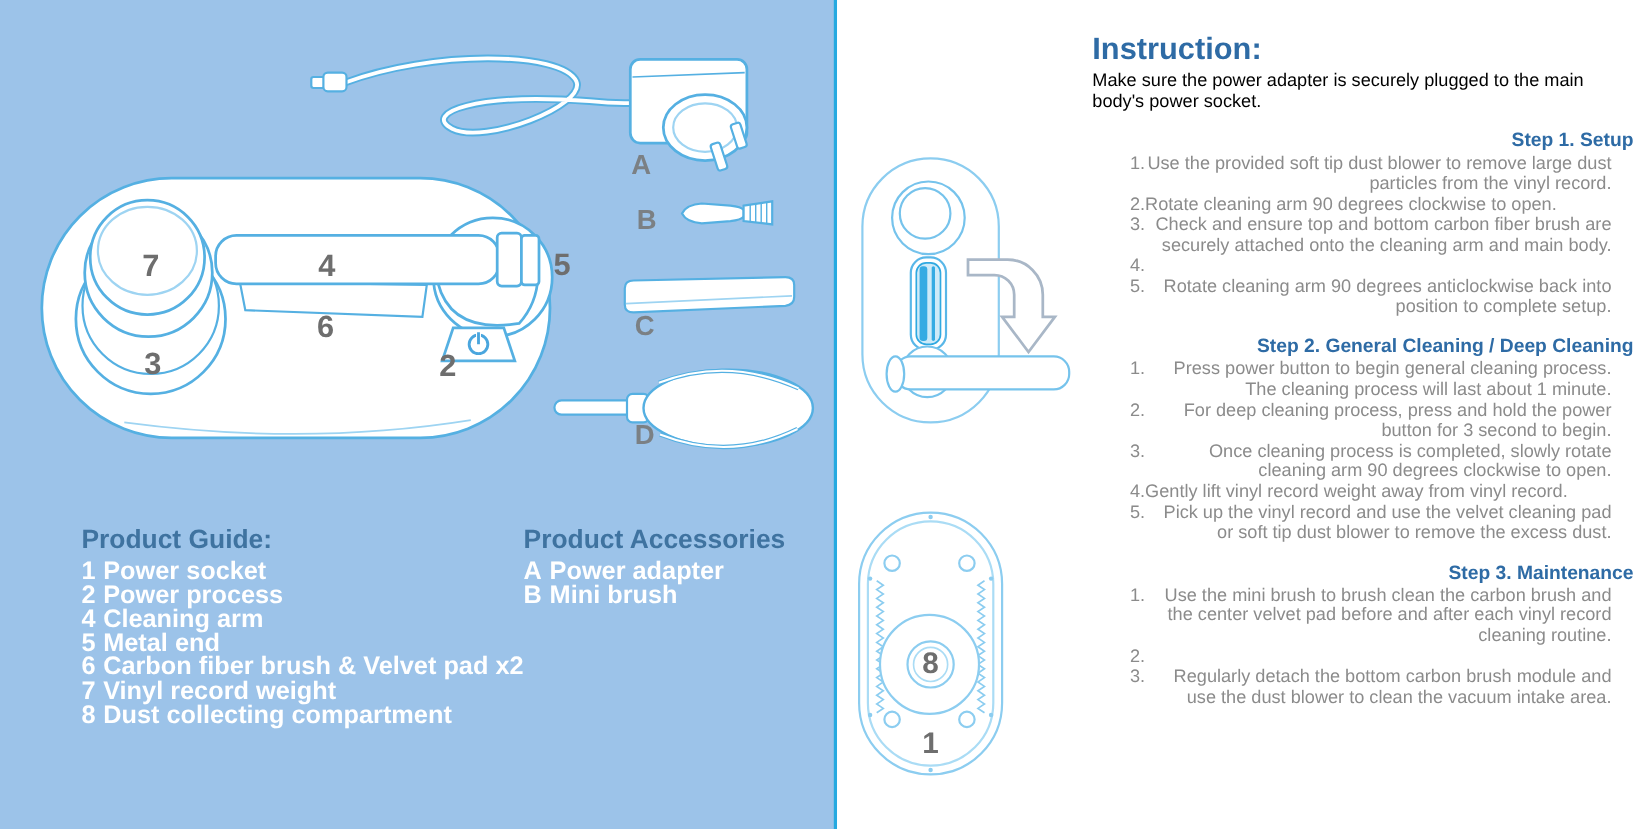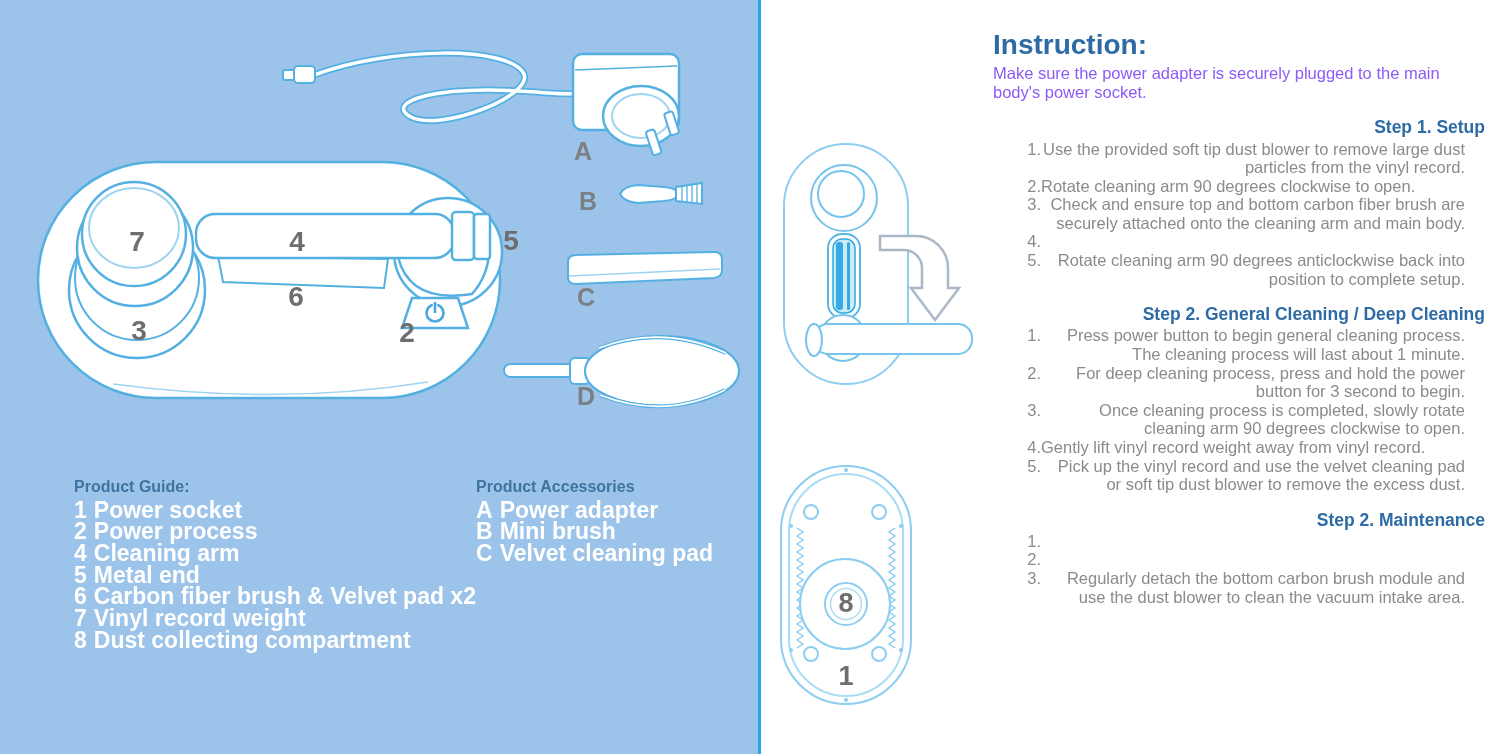--- a/index.html
+++ b/index.html
@@ -22,36 +22,36 @@
   .dlabel {
     position:absolute; transform:translate(-50%,-50%);
     font-weight:bold; font-size:28px; color:#6e6e6e; line-height:1;
   }
   .dletter {
     position:absolute; transform:translate(-50%,-50%);
     font-weight:bold; font-size:25px; color:#7b8084; line-height:1;
   }
 
   .guide { position:absolute; }
-  .guide h2 { font-size:16px; font-weight:bold; color:#3f73a0; margin:0 0 4px 0; line-height:1.1; }
+  .guide h2 { font-size:24px; font-weight:bold; color:#3f73a0; margin:0 0 4px 0; line-height:1.1; }
   .guide ul { list-style:none; margin:0; padding:0; }
   .guide li { color:#ffffff; font-weight:bold; font-size:23px; line-height:21.7px; white-space:nowrap; }
   .guide li .k { margin-right:7px; }
 
   
   .right-panel { position:relative; flex:1; height:754px; background:#ffffff; }
 
   .blabel {
     position:absolute; transform:translate(-50%,-50%);
     font-weight:bold; font-size:27px; color:#6e6e6e; line-height:1;
   }
 
   .instructions { position:absolute; left:232px; top:30px; width:492px; }
   .ins-title { font-size:28px; font-weight:bold; color:#2e6ba5; margin:0 0 5px 0; line-height:1.05; }
-  .ins-intro { margin:0; color:#8b5cf6; font-size:16.5px; line-height:18.5px; max-width:458px; }
+  .ins-intro { margin:0; color:#000000; font-size:16.5px; line-height:18.5px; max-width:458px; }
   .step { margin-top:16px;text-align:right; }
   .step h3 { font-size:17.5px; font-weight:bold; color:#2e6ba5; margin:0 0 2px 0; line-height:1.15; }
   .step-item { display:flex; color:#8b8b8b; font-size:16.5px; line-height:18.6px; }
   .step-item .num { width:48px; flex:0 0 48px; }
   .step-item .txt { max-width:424px; }
 </style>
 </head>
 <body>
 
 <div class="page">
@@ -148,21 +148,20 @@
     </div>
 
     <div class="guide" style="left:476px; top:478px;">
       <h2>Product Accessories</h2>
       <ul>
 
           <li><span class="k">A</span><span>Power adapter</span></li>
 
           <li><span class="k">B</span><span>Mini brush</span></li>
 
-          <li><span class="k">C</span><span>Velvet cleaning pad</span></li>
 
         </ul>
     </div>
   </div>
 
   <div class="right-panel">
 
     <svg class="abs" style="position:absolute; left:15px; top:138px;" width="212" height="262" viewBox="0 0 212 262">
       <rect x="8" y="6" width="124" height="240" rx="62" fill="#ffffff" stroke="#8ccdf0" stroke-width="2"></rect>
       <circle cx="68" cy="60" r="33" fill="#ffffff" stroke="#76c3ec" stroke-width="2"></circle>
@@ -259,25 +258,26 @@
             </div>
 
             <div class="step-item">
               <span class="num">5.</span>
               <span class="txt">Pick up the vinyl record and use the velvet cleaning pad or soft tip dust blower to remove the excess dust.</span>
             </div>
           </div>
       </div>
 
       <div class="step">
-        <h3>Step 2. Maintenance</h3>
+        <h3>Step 3. Maintenance</h3>
         <div>
 
             <div class="step-item">
               <span class="num">1.</span>
+              <span class="txt">Use the mini brush to brush clean the carbon brush and the center velvet pad before and after each vinyl record cleaning routine.</span>
             </div>
 
             <div class="step-item">
               <span class="num">2.</span>
             </div>
 
             <div class="step-item">
               <span class="num">3.</span>
               <span class="txt">Regularly detach the bottom carbon brush module and use the dust blower to clean the vacuum intake area.</span>
             </div>

